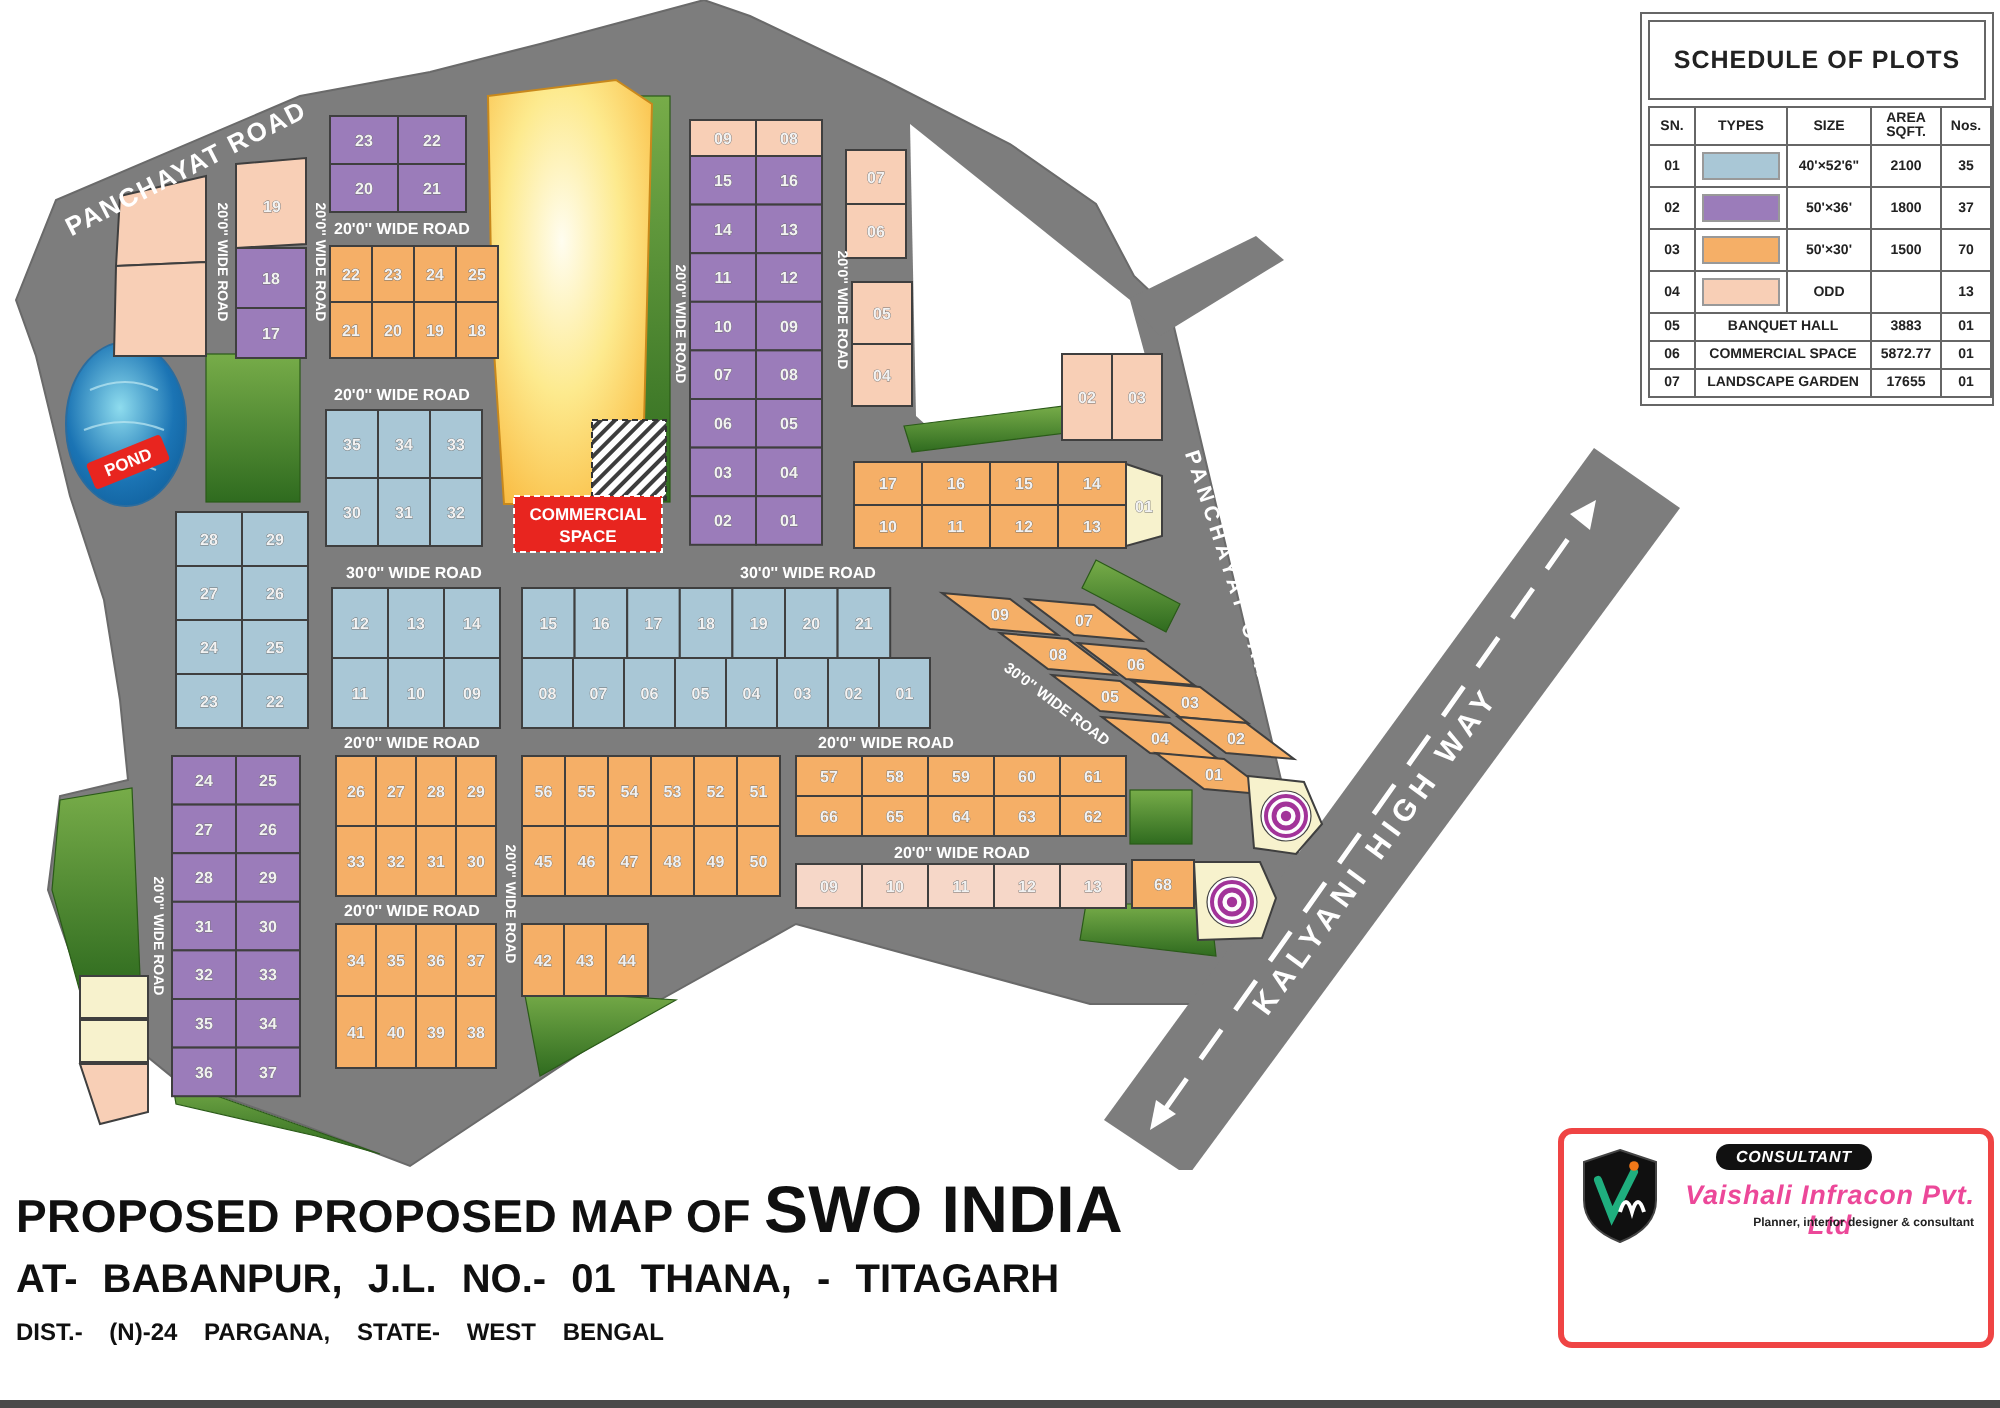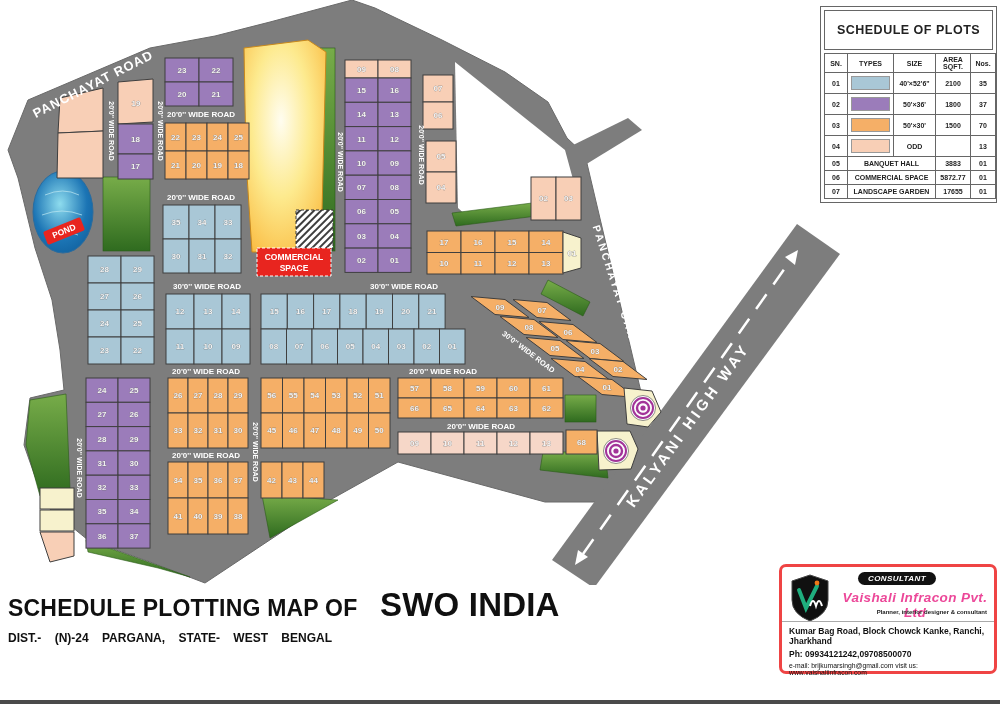--- a/index.html
+++ b/index.html
@@ -18,21 +18,21 @@
                padding:12px 0;letter-spacing:.5px;color:#222;}
   .schedule table{border-collapse:collapse;width:100%;margin-top:3px;table-layout:fixed;}
   .schedule th,.schedule td{border:1px solid #666;font-size:7px;font-weight:bold;text-align:center;
                padding:3px 1px;color:#222;overflow:hidden;}
   .schedule th{padding:2px 0;}
   .swatch{width:85%;height:12px;margin:0 auto;border:1px solid #999;}
   .merged{text-align:left;padding-left:3px;font-size:6.6px;}
   
   .title-block{position:absolute;left:8px;top:586px;width:765px;color:#101010;}
   .tb1{font-size:23px;font-weight:bold;letter-spacing:.2px;}
-  .tb1 .big{font-size:33px;margin-left:16px;}
+  .tb1 .big{font-size:33px;}
   .tb2{font-size:20px;font-weight:bold;margin-top:5px;word-spacing:7px;}
   .tb3{font-size:12px;font-weight:bold;margin-top:7px;word-spacing:10px;}
   
   .consultant{position:absolute;left:779px;top:564px;width:218px;height:110px;border:3px solid #ef4444;
               border-radius:7px;background:#fff;box-sizing:border-box;}
   .c-logo{position:absolute;left:8px;top:7px;}
   .c-badge{position:absolute;left:76px;top:5px;background:#111;color:#fff;font-size:8px;font-weight:bold;
            font-style:italic;padding:2px 10px;border-radius:9px;letter-spacing:.4px;}
   .c-company{position:absolute;left:52px;top:23px;width:162px;color:#ec4899;font-size:13.5px;
              font-weight:bold;font-style:italic;text-align:center;letter-spacing:.4px;}
@@ -855,37 +855,33 @@
             <td colspan="2" class="merged">LANDSCAPE GARDEN</td>
             <td>17655</td>
             <td>01</td>
           </tr>
         </tbody>
       </table>
   </div>
 
   <div class="title-block">
     <div class="tb1">
-      <span>SCHEDULE PLOTTING MAP OF</span>
+      <span>PROPOSED PROPOSED MAP OF</span>
       <span class="big">SWO INDIA</span>
     </div>
+    <div class="tb2">AT- BABANPUR, J.L. NO.- 01 THANA, - TITAGARH</div>
     <div class="tb3">DIST.- (N)-24 PARGANA, STATE- WEST BENGAL</div>
   </div>
 
   <div class="consultant">
     <svg class="c-logo" width="40" height="48" viewBox="0 0 40 48">
       <path d="M20,1 L38,7 V26 Q38,40 20,47 Q2,40 2,26 V7 Z" fill="#101010" stroke="#444" stroke-width="1"></path>
       <path d="M9,16 L16,34 L27,12" stroke="#1fae7e" stroke-width="4" fill="none" stroke-linecap="round"></path>
       <path d="M20,32 q3,-10 6,0 q3,-10 6,0" stroke="#ffffff" stroke-width="2" fill="none"></path>
       <circle cx="27" cy="9" r="2.4" fill="#f07818"></circle>
     </svg>
     <span class="c-badge">CONSULTANT</span>
     <div class="c-company">Vaishali Infracon Pvt. Ltd</div>
     <div class="c-tagline">Planner, interior designer &amp; consultant</div>
-    <div class="c-body">
-      <div class="c-address">Kumar Bag Road, Block Chowck Kanke, Ranchi, Jharkhand</div>
-      <div class="c-phone">Ph: 09934121242,09708500070</div>
-      <div class="c-email">e-mail: brijkumarsingh@gmail.com visit us: www.vaishaliinfracon.com</div>
-    </div>
   </div>
 
   <div class="bottom-rule"></div>
 </div>
 
 </body></html>

